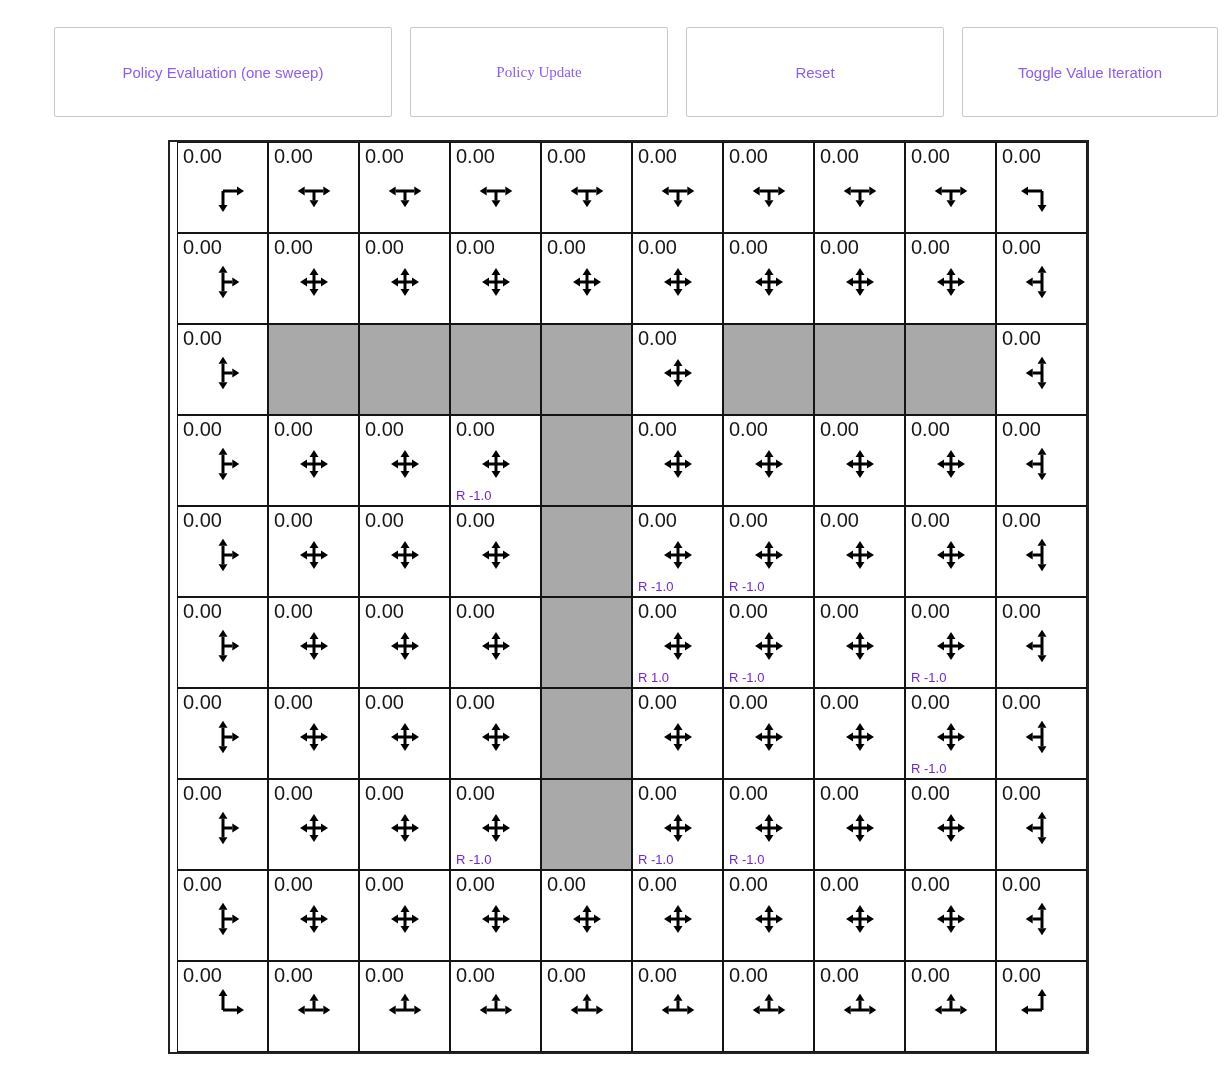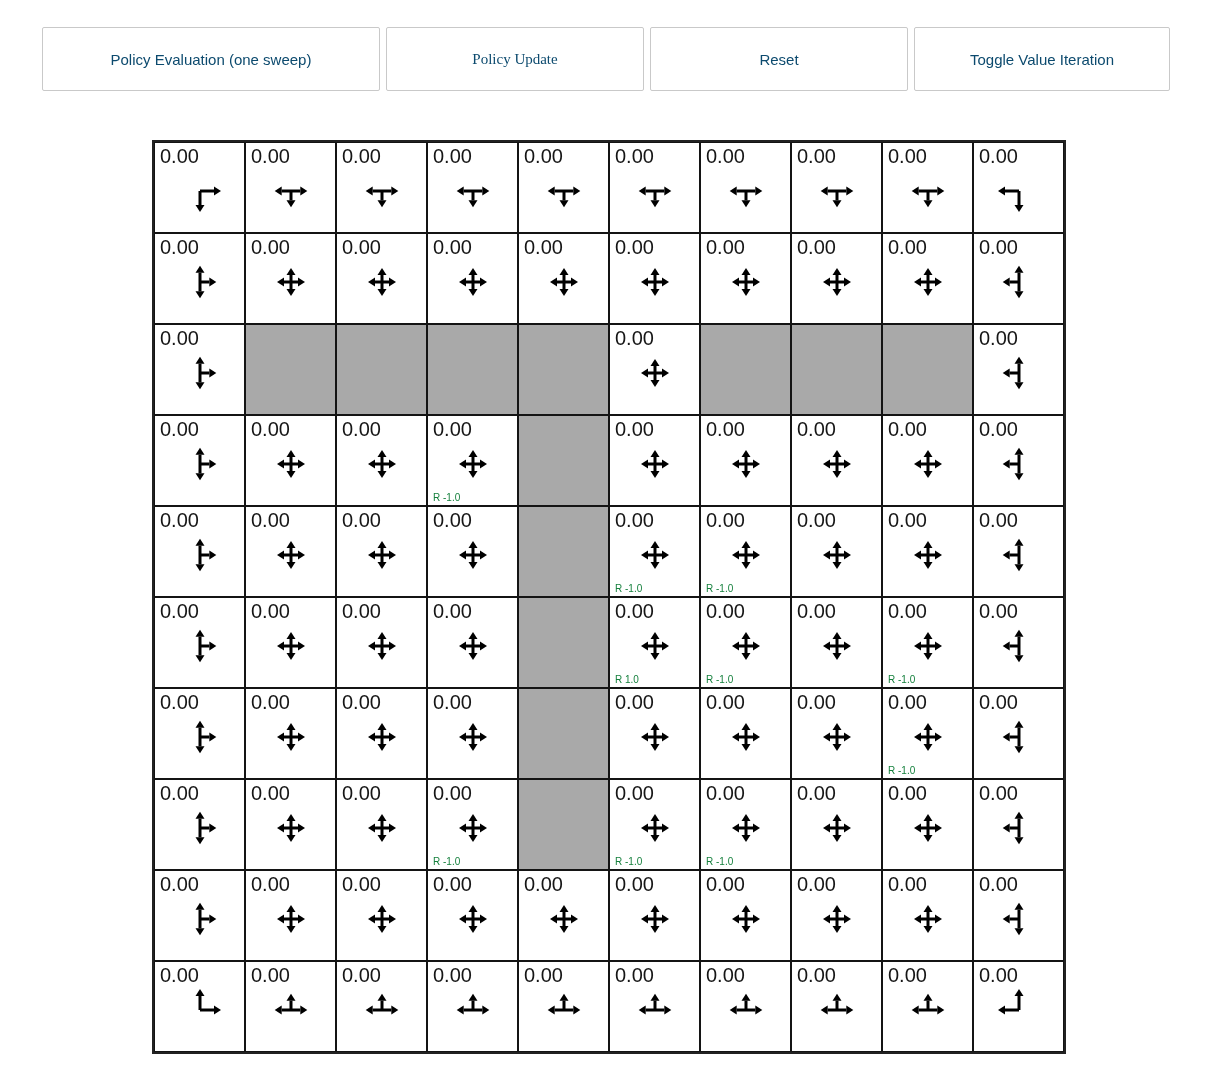--- a/index.html
+++ b/index.html
@@ -3,37 +3,37 @@
 <meta charset="utf-8">
 <style>
   * { box-sizing: border-box; }
   html,body { margin:0; padding:0; }
   body {
     width:1224px; height:1080px; background:#ffffff;
     font-family:"Liberation Sans", sans-serif; position:relative; overflow:hidden;
   }
   .toolbar { position:absolute; left:42px; top:27px; display:flex; gap:6px; }
   .btn {
-    height:64px; background:#ffffff; border:1px solid #c9c9c9; border-radius:2px;
+    height:90px; background:#ffffff; border:1px solid #c9c9c9; border-radius:2px;
     display:flex; align-items:center; justify-content:center;
-    font-size:15px; color:#0c4a6e; cursor:pointer;
+    font-size:15px; color:#8b5cf6; cursor:pointer;margin-left:12px;
   }
   .btn-1 { width:338px; } .btn-2 { width:258px;font-family:Liberation Serif, serif; } .btn-3 { width:256px; } .btn-4 { width:258px; }
   .grid {
-    position:absolute; left:152px; top:140px;
+    position:absolute; left:168px; top:140px;
     display:grid; grid-template-columns:repeat(10, 91px); grid-auto-rows:91px;
-    border:2px solid #222; background:#fff;
+    border:2px solid #222; background:#fff;padding-left:7px;
   }
   .cell { position:relative; border:1px solid #141414; background:#ffffff; }
   .cell .value {
     position:absolute; top:0px; left:5px; font-size:20px; color:#161616; line-height:1.3;
   }
   .cell svg { position:absolute; left:50%; top:54%; transform:translate(-50%,-50%); }
   .cell .reward {
-    position:absolute; bottom:2px; left:5px; font-size:10px; color:#15803d;
+    position:absolute; bottom:2px; left:5px; font-size:13px; color:#6d28d9;
   }
   .cell.wall { background:#a9a9a9; }
 </style>
 </head>
 <body>
 
 <div class="toolbar">
   <div class="btn btn-1">Policy Evaluation (one sweep)</div>
   <div class="btn btn-2">Policy Update</div>
   <div class="btn btn-4">Reset</div>

